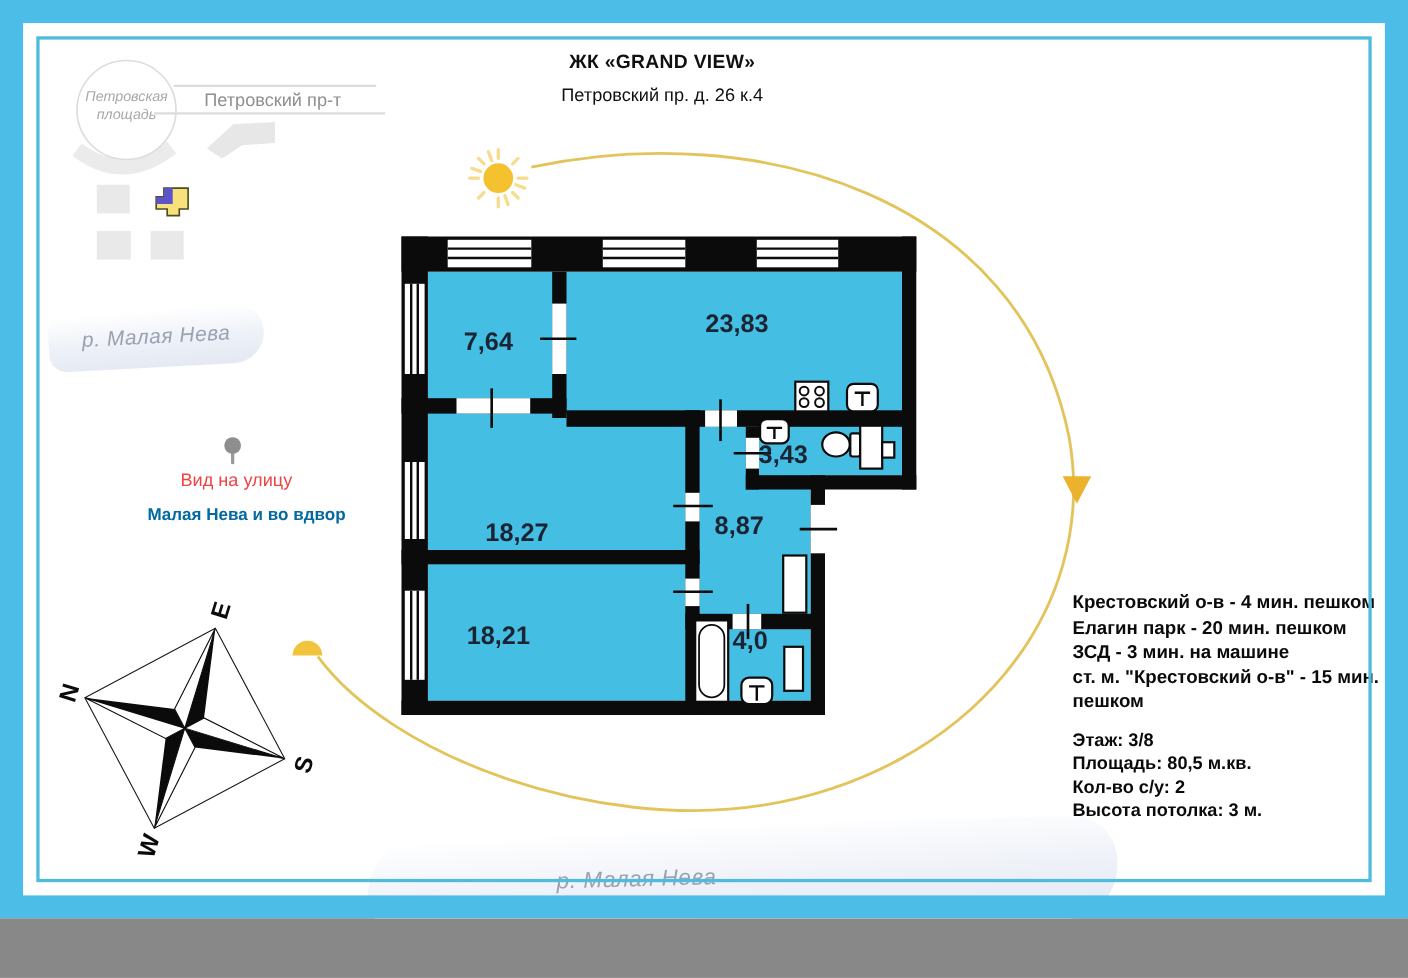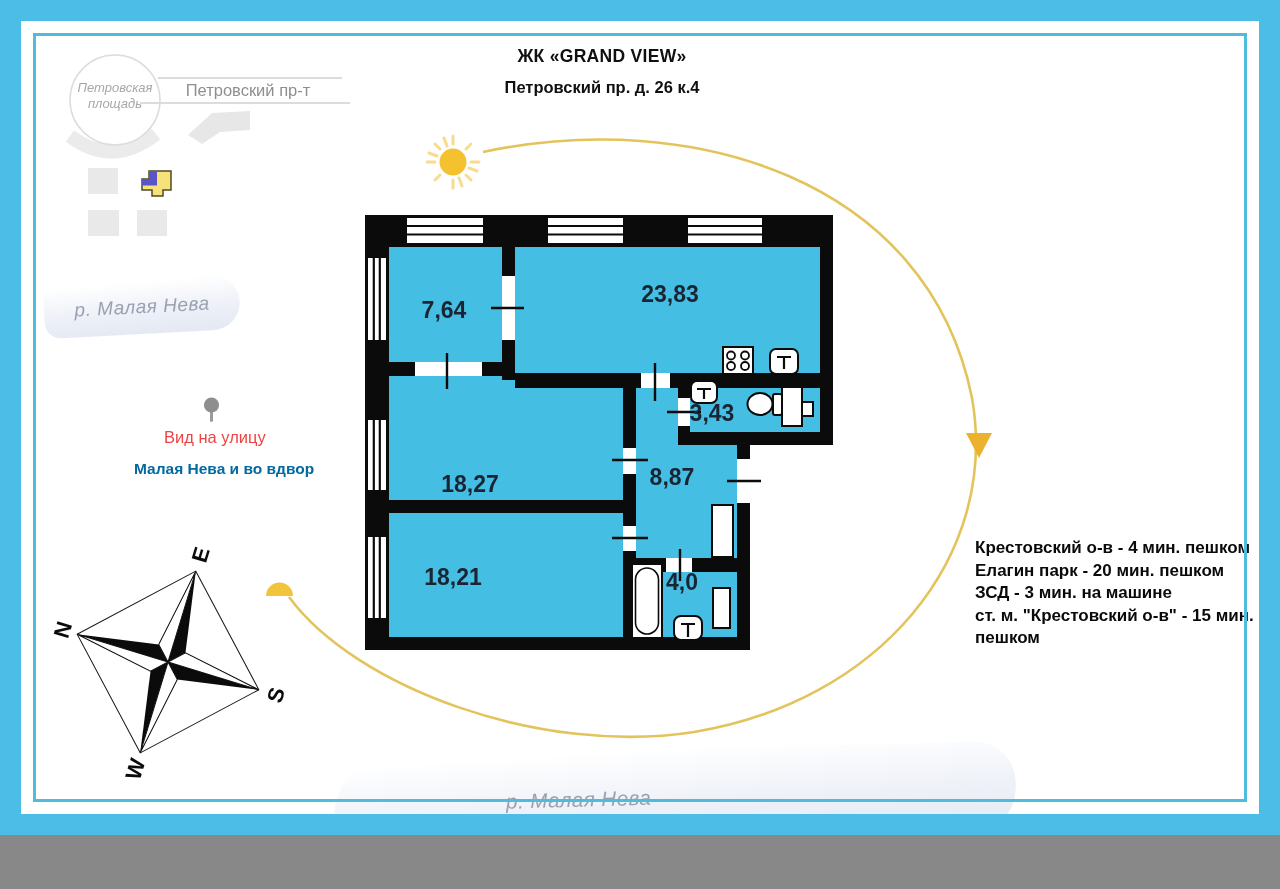--- a/index.html
+++ b/index.html
@@ -5,21 +5,21 @@
   html,body{margin:0;padding:0;background:#888;}
   .page{
     position:relative;width:1280px;height:835px;background:#fff;overflow:hidden;
     font-family:"Liberation Sans",sans-serif;margin:0 auto;
   }
   .frame-outer{position:absolute;inset:0;border:21px solid var(--frame,#4CBDE6);pointer-events:none;z-index:40;}
   .frame-line{position:absolute;inset:33px;border:3px solid var(--frame-line,#4FBCDC);pointer-events:none;z-index:39;}
   .abs{position:absolute;}
   .title-wrap{left:392px;top:46px;width:420px;text-align:center;color:#101010;z-index:10;}
   .title-main{font-size:17.5px;font-weight:700;letter-spacing:.3px;}
-  .title-sub{font-size:16.5px;font-weight:700;margin-top:11px;}
+  .title-sub{font-size:16.5px;font-weight:400;margin-top:11px;}
   .river-band{
     background:linear-gradient(178deg,#ffffff 8%,#eef1f8 55%,#e3e8f2 100%);
     display:flex;align-items:center;z-index:1;
   }
   .river-band1{left:44px;top:280px;width:196px;height:54px;border-radius:30px 45px 50px 28px;
     transform:rotate(-3deg);justify-content:center;}
   .river-band2{left:334px;top:750px;width:682px;height:94px;border-radius:70px 50px 60px 45px;
     transform:rotate(-1.6deg);}
   .river-text{color:#99a2b2;font-style:italic;letter-spacing:.5px;}
   .river-text1{font-size:19px;}
@@ -242,20 +242,26 @@
   </svg>
 
   <div class="abs info-block">
     <div>
       <div class="info-line">Крестовский о-в - 4 мин. пешком</div>
       <div class="info-line">Елагин парк - 20 мин. пешком</div>
       <div class="info-line">ЗСД - 3 мин. на машине</div>
       <div class="info-line">ст. м. "Крестовский о-в" - 15 мин.</div>
       <div class="info-line">пешком</div>
     </div>
+    <div class="details-block">
+      <div class="details-line">Этаж: 3/8</div>
+      <div class="details-line">Площадь: 80,5 м.кв.</div>
+      <div class="details-line">Кол-во с/у: 2</div>
+      <div class="details-line">Высота потолка: 3 м.</div>
+    </div>
   </div>
 
   <div class="abs river-band river-band2">
     <span class="river-text river-text2">р. Малая Нева</span>
   </div>
 
   <div class="frame-line"></div>
   <div class="frame-outer"></div>
 </div>
 

